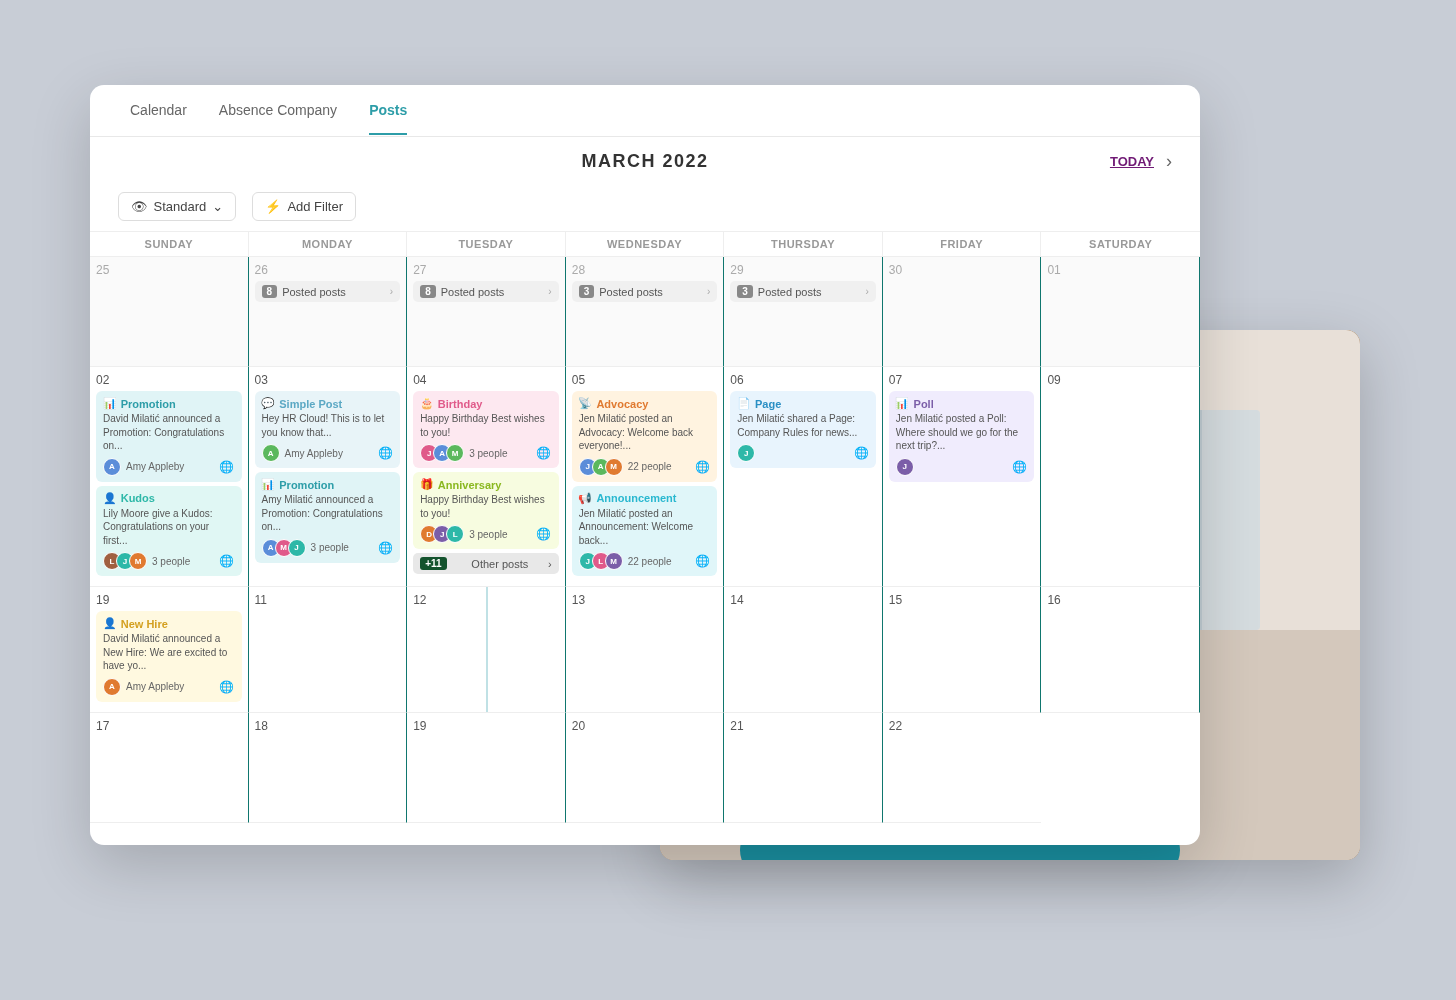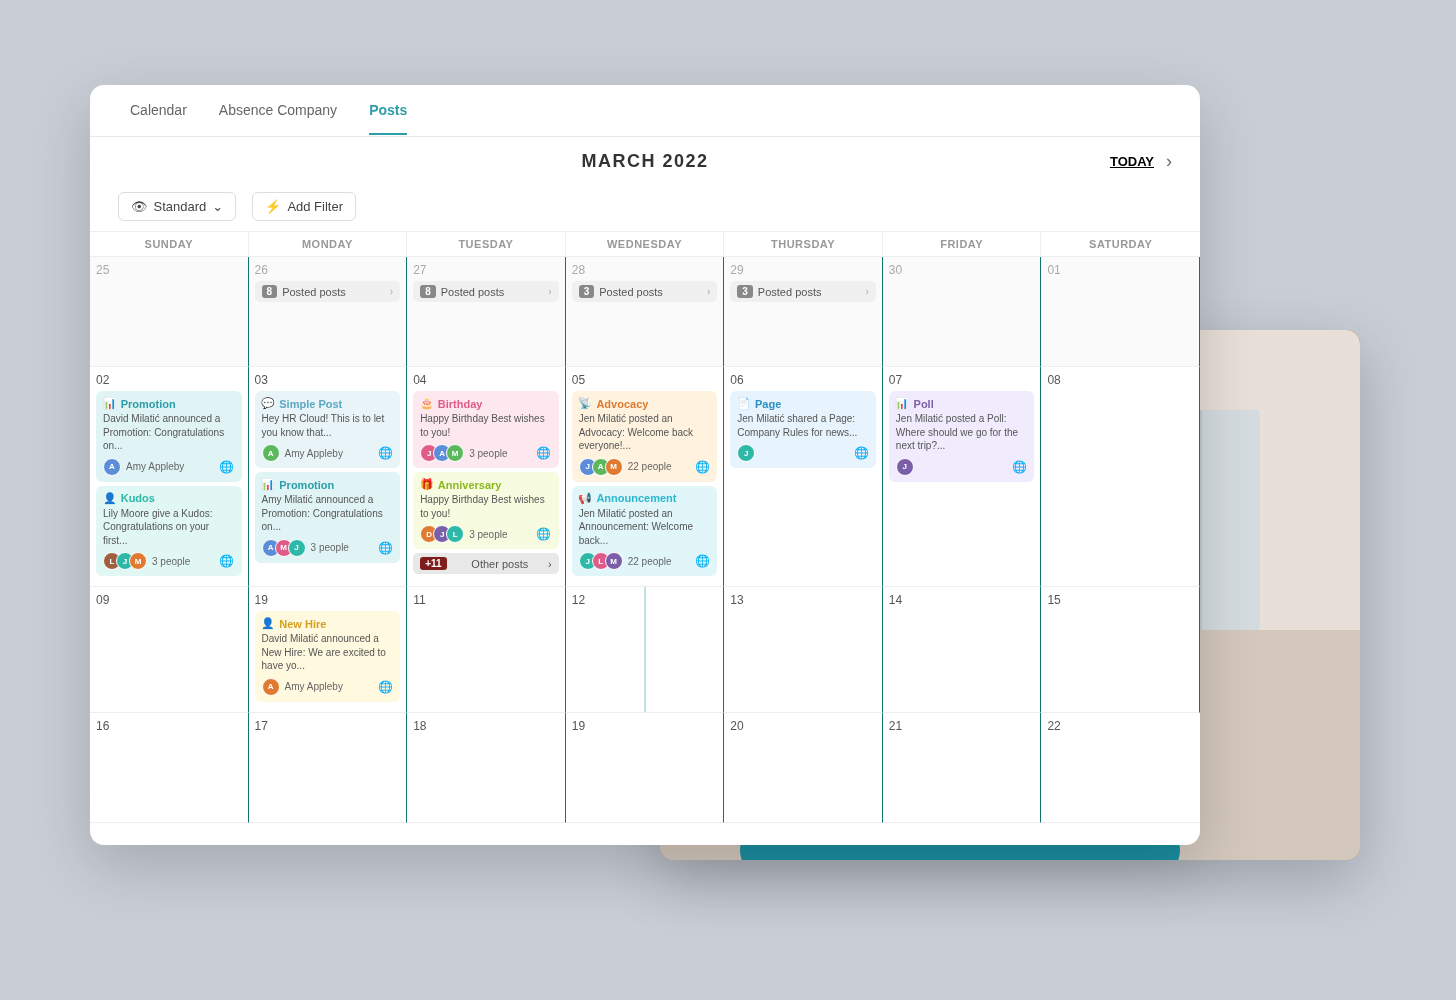--- a/index.html
+++ b/index.html
@@ -109,21 +109,21 @@
       position: absolute;
       right: 28px;
       display: flex;
       align-items: center;
       gap: 12px;
     }
 
     .today-btn {
       font-size: 13px;
       font-weight: 600;
-      color: #000000;
+      color: #701a75;
       text-decoration: underline;
       cursor: pointer;
     }
 
     .chevron-btn {
       font-size: 18px;
       color: #666;
       cursor: pointer;
       font-weight: 300;
     }
@@ -357,21 +357,21 @@
       background: #e8e8e8;
       border-radius: 5px;
       padding: 4px 7px;
       margin-top: 4px;
       font-size: 11px;
       color: #555;
       cursor: pointer;
     }
 
     .other-badge-count {
-      background: #7f1d1d;
+      background: #14532d;
       color: #fff;
       border-radius: 3px;
       padding: 1px 5px;
       font-size: 10px;
       font-weight: 600;
       margin-right: 5px;
     }
 
     
     .today-line {
@@ -696,23 +696,20 @@
           <div class="post-card-body">Jen Milatić posted a Poll: Where should we go for the next trip?...</div>
           <div class="post-card-footer">
             <div class="avatar-group">
               <div class="avatar-circle av-purple">J</div>
             </div>
             <span class="globe-icon">🌐</span>
           </div>
         </div>
       </div>
 
-      <div class="cal-cell">
-        <div class="date-num current-month">08</div>
-      </div>
 
       <div class="cal-cell">
         <div class="date-num current-month">09</div>
       </div>
       <div class="cal-cell">
         <div class="date-num current-month">19</div>
         <div class="post-card card-newhire">
           <div class="post-card-title">
             <span>👤</span>
             <span>New Hire</span>

